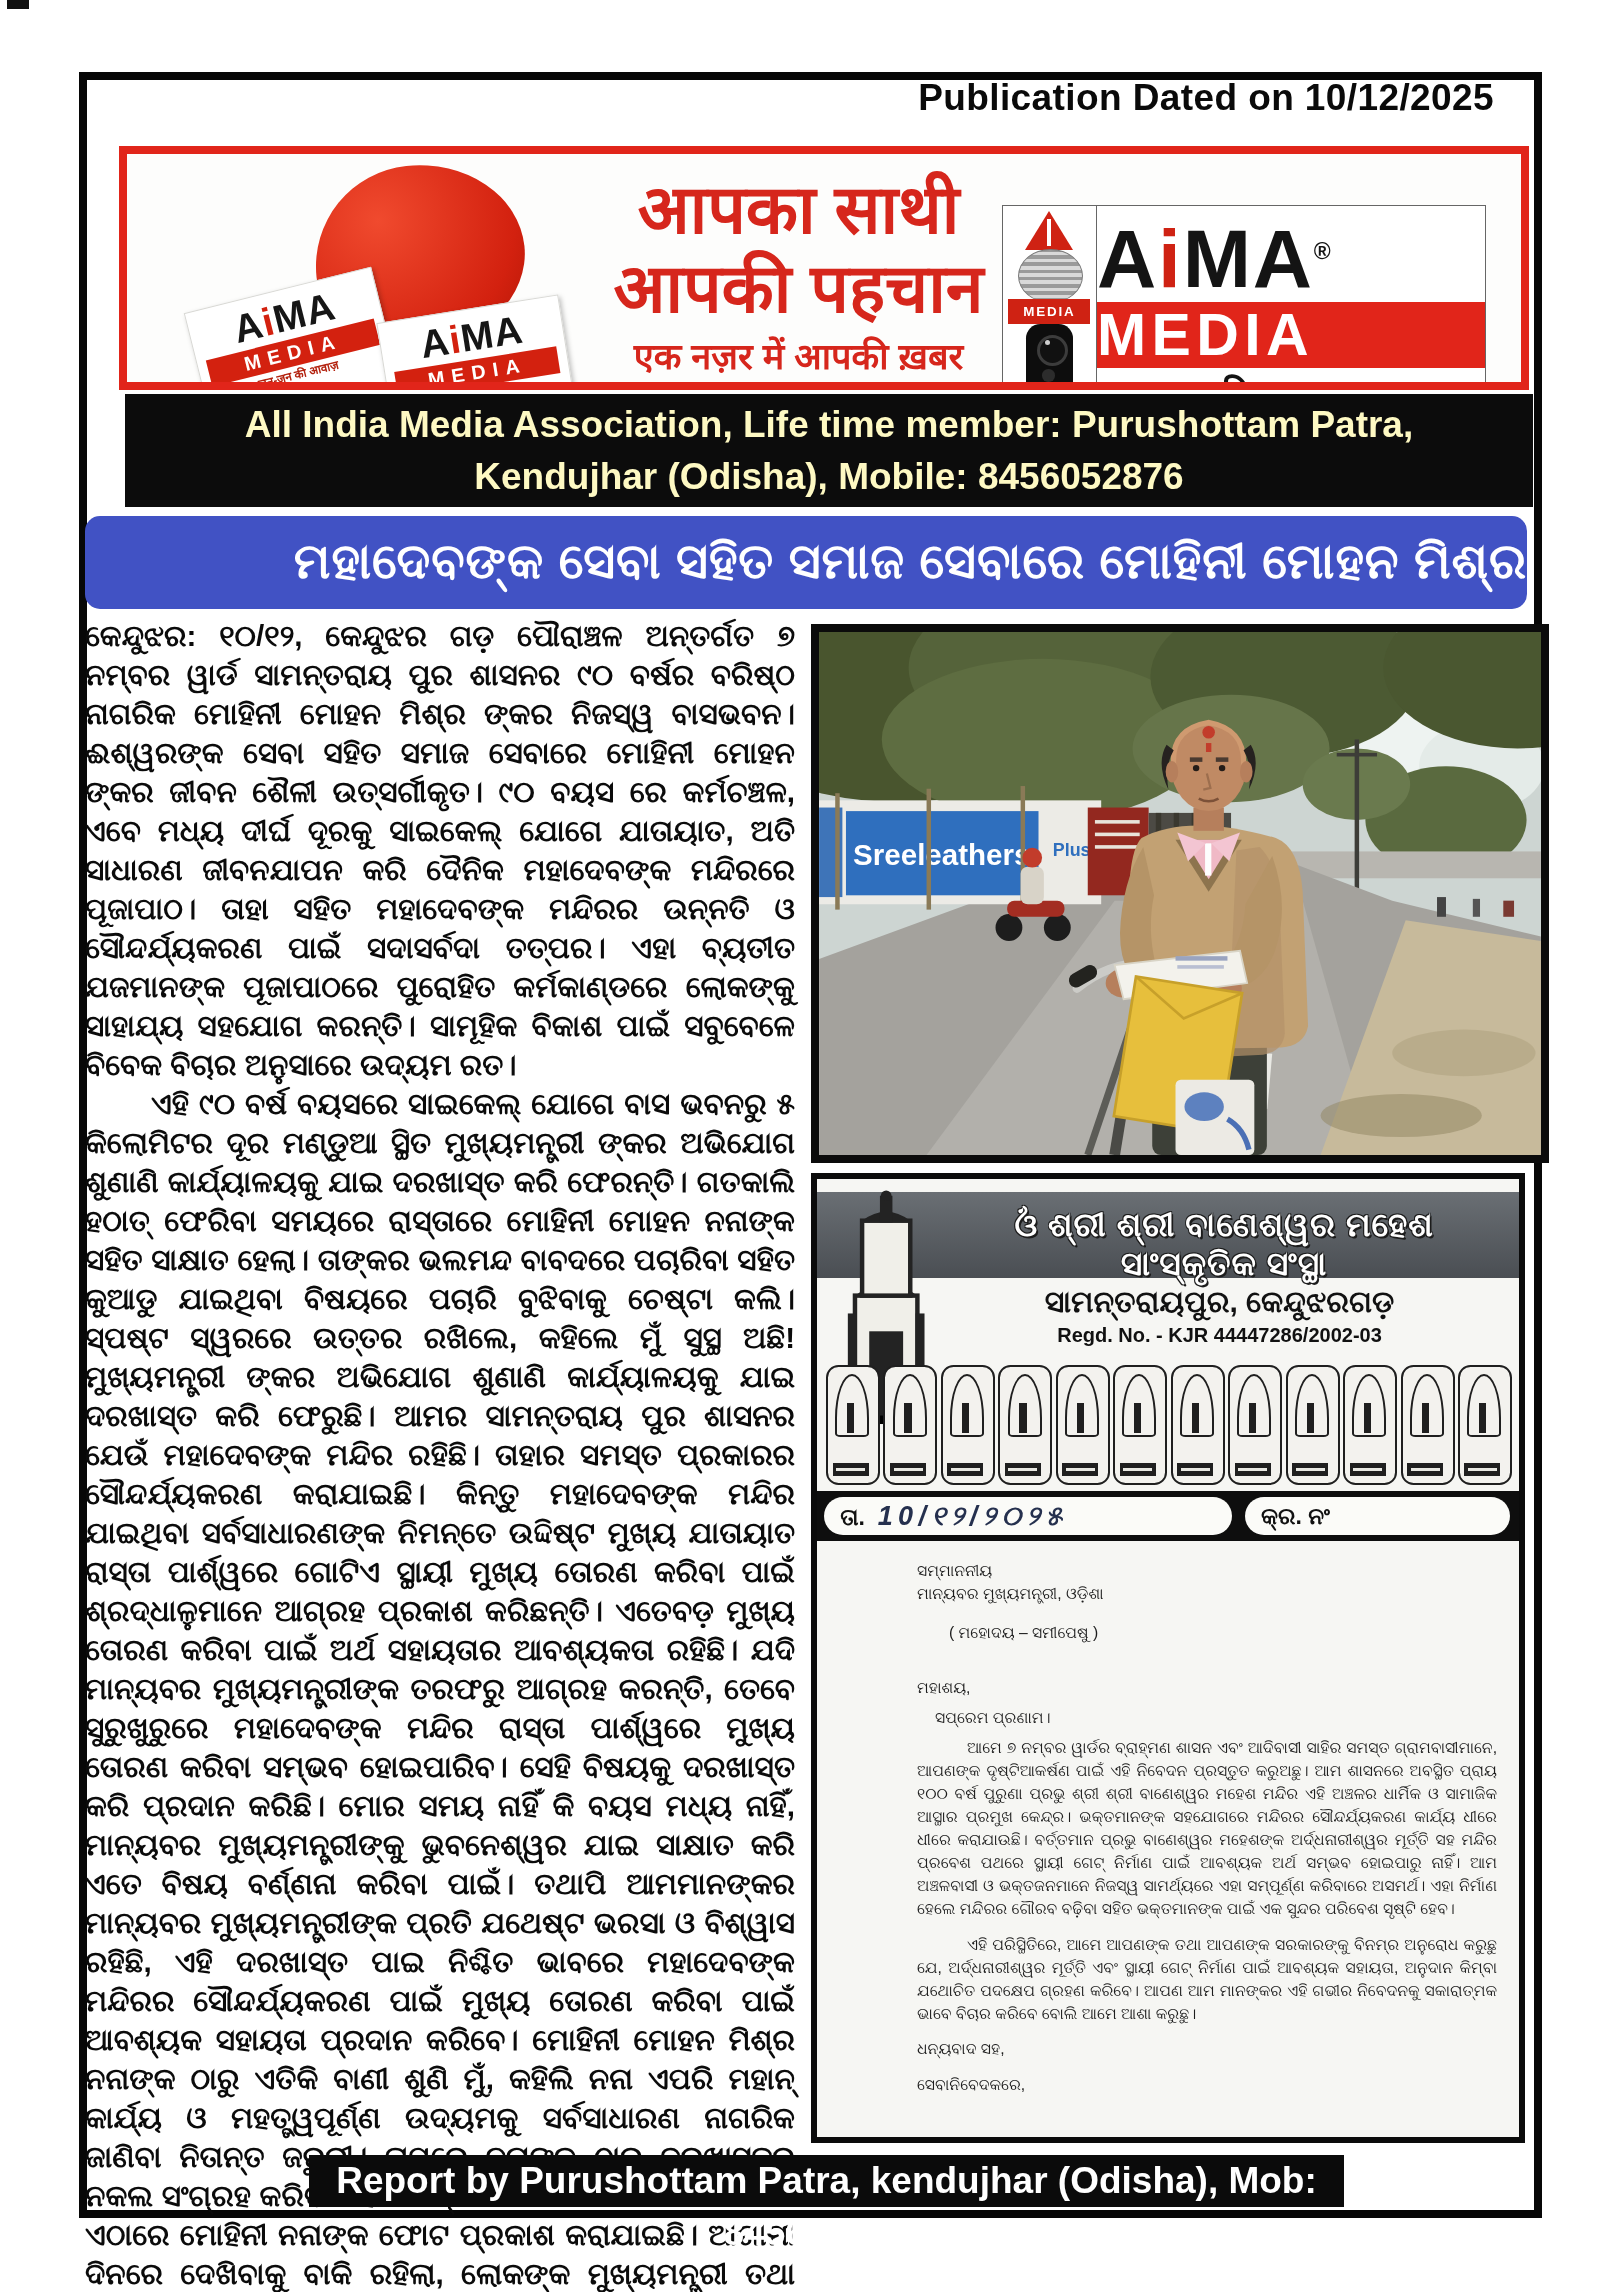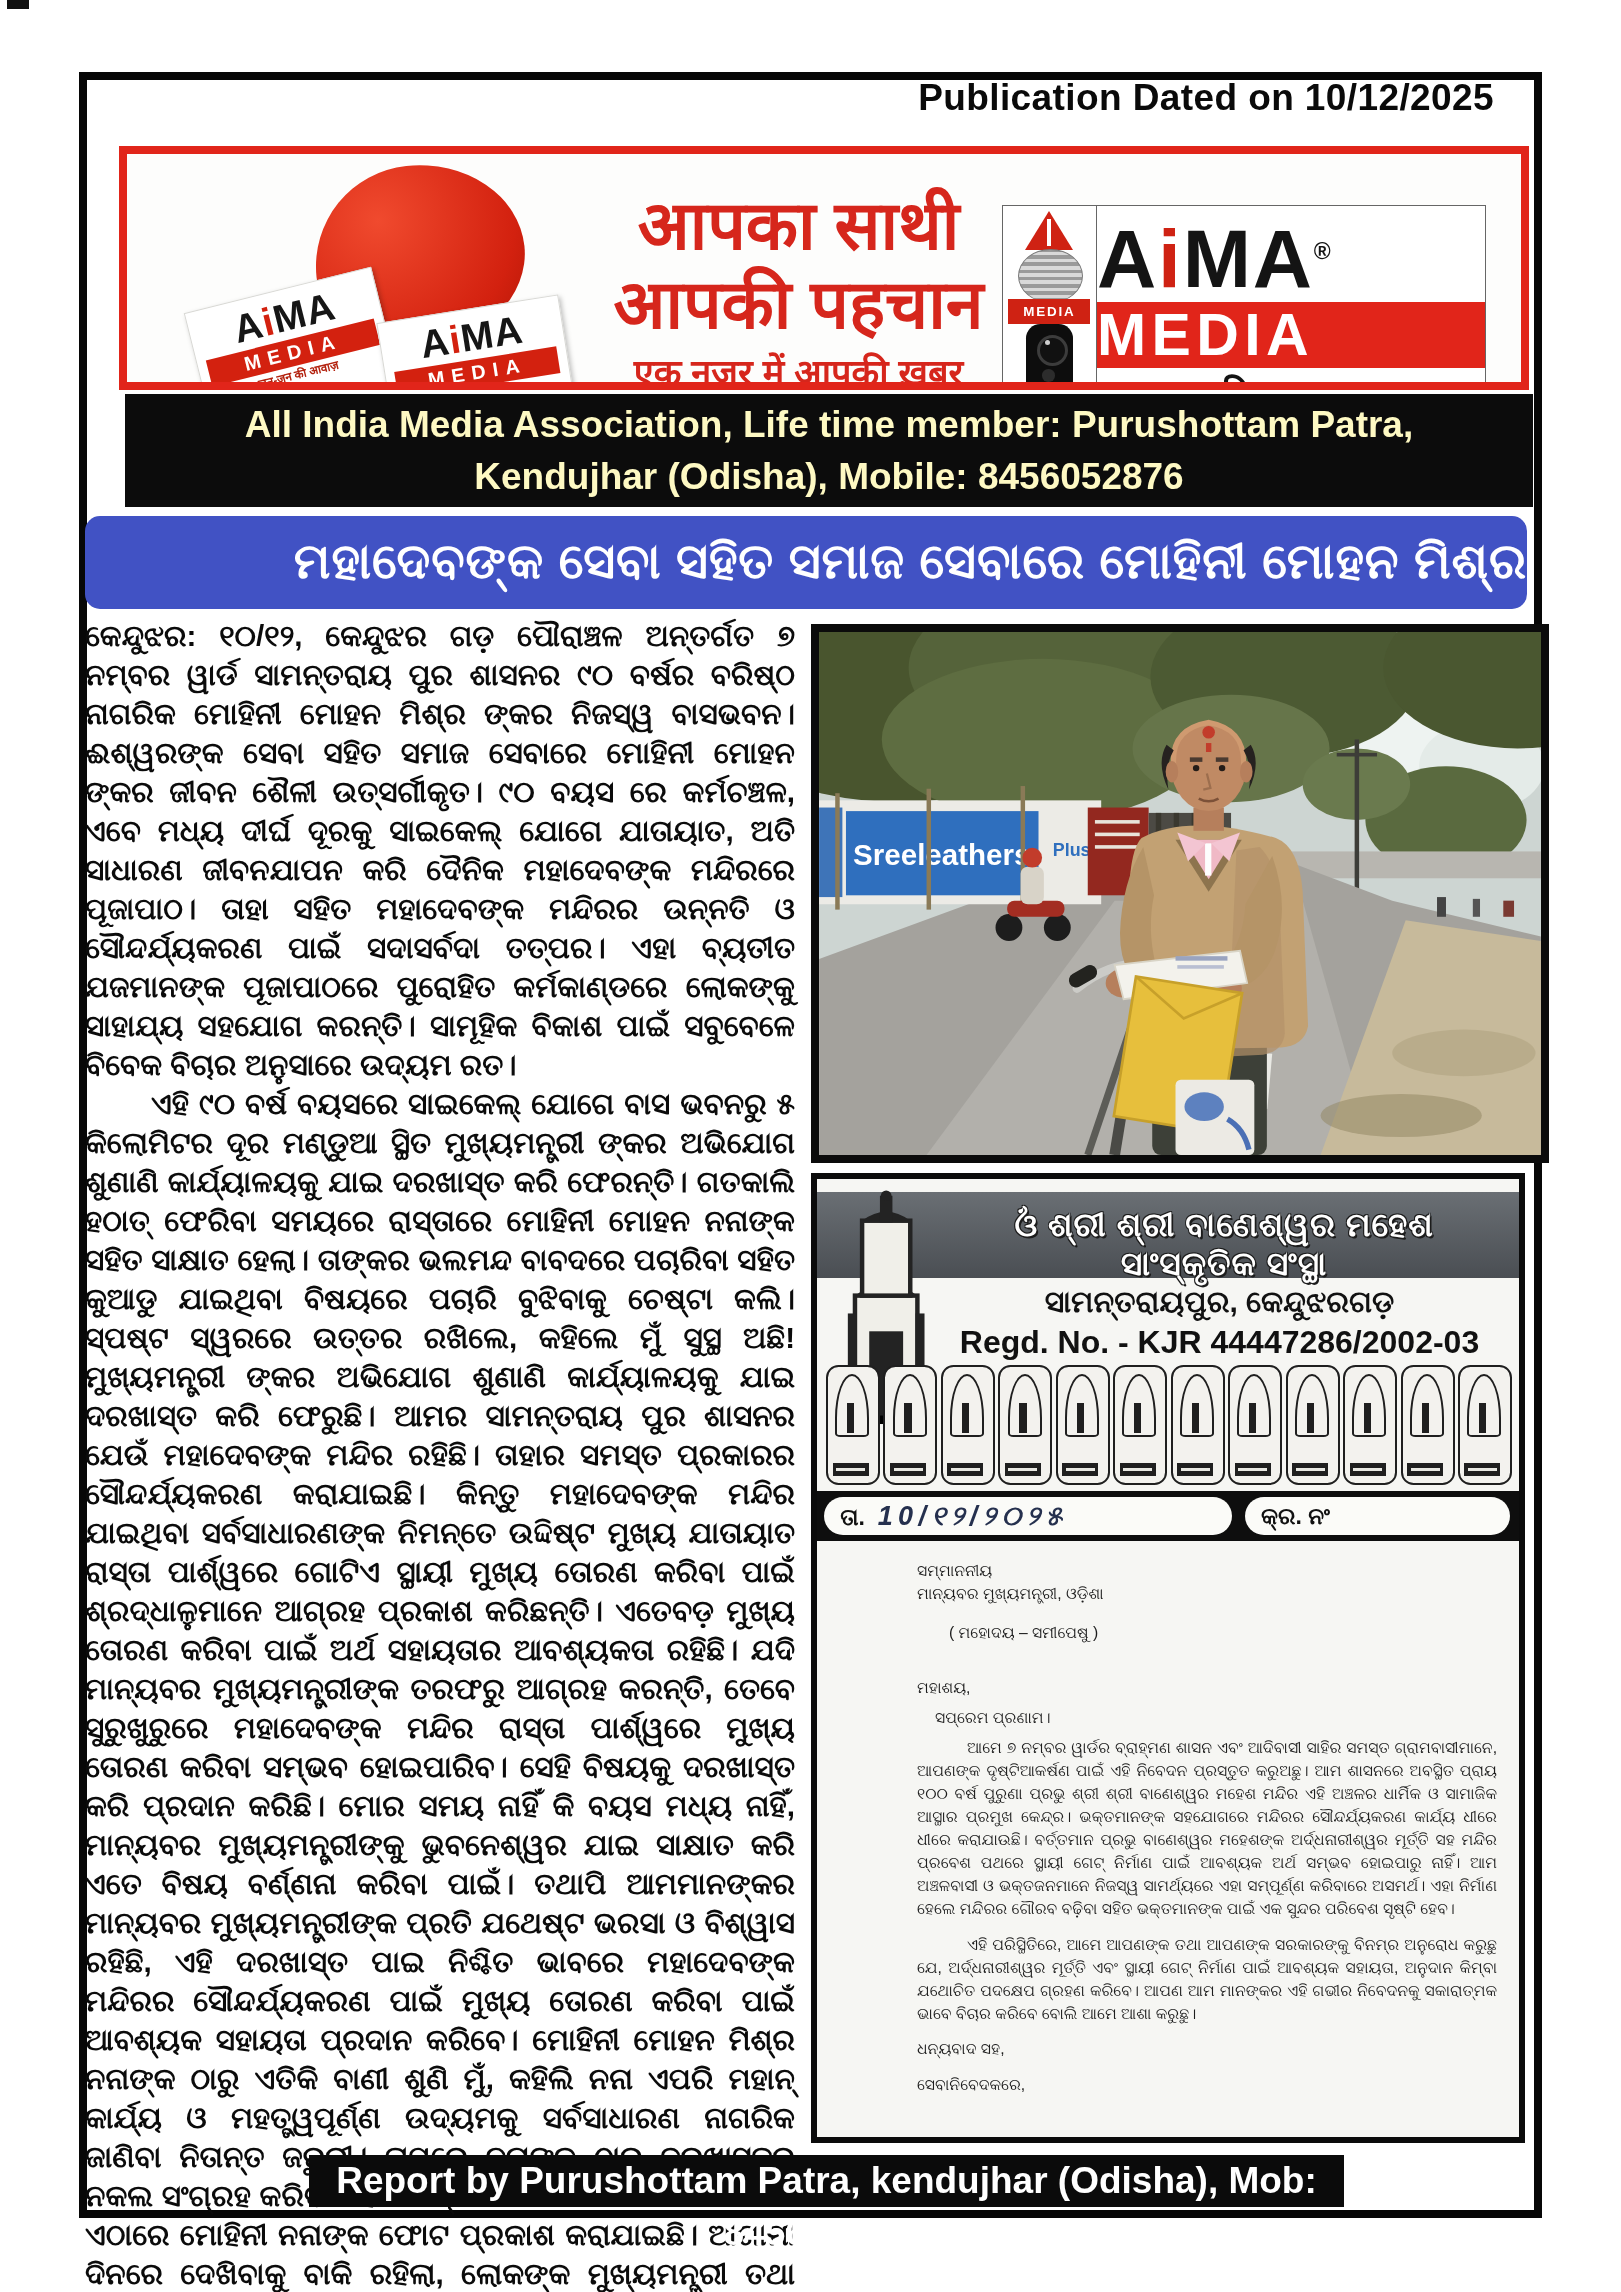--- a/index.html
+++ b/index.html
@@ -19,21 +19,21 @@
   .banner{left:119px;top:146px;width:1410px;height:244px;border:8px solid #e1251a;background:#fdfdfc;overflow:hidden;}
   .foam{left:188px;top:10.7px;width:210px;height:184px;border-radius:48% 52% 55% 45%/55% 50% 50% 45%;
         background:radial-gradient(circle at 32% 28%,#f04a2e,#d3210f 70%,#b01505);transform:rotate(-6deg);}
   .flag{background:#fff;border:1.8px solid #d8d8d4;box-shadow:1.8px 2.7px 5.4px rgba(0,0,0,.25);text-align:center;overflow:hidden;}
   .flag1{left:70px;top:134px;width:193px;height:133px;transform:rotate(-14deg);}
   .flag2{left:258px;top:154px;width:184px;height:125px;transform:rotate(-9deg);}
   .flag .brand{font-weight:bold;font-size:39px;letter-spacing:0.9px;color:#161616;line-height:45px;margin-top:5.4px;}
   .flag .brand .i-red{color:#d3210f;}
   .flag .mediaband{background:#d3210f;color:#fff;font-weight:bold;font-size:19.7px;letter-spacing:7.2px;line-height:27px;margin:0 9px;}
   .flag .tagline{color:#b3220f;font-size:11.6px;font-weight:bold;line-height:18px;}
-  .slogans{left:358px;top:32px;width:627px;text-align:center;color:#d6261c;font-weight:bold;}
+  .slogans{left:358px;top:16px;width:627px;text-align:center;color:#d6261c;font-weight:bold;}
   .slogan-l1{font-size:68px;line-height:79px;}
   .slogan-l2{font-size:68px;line-height:79px;}
   .slogan-l3{font-size:36px;line-height:57px;}
 
   .rlogo{left:875px;top:51px;width:484px;height:213px;border:1.8px solid #666;background:#fff;display:flex;}
   .rlogo-left{width:93px;border-right:1.8px solid #666;position:relative;}
   .nib{position:absolute;left:21.5px;top:5.4px;width:0;height:0;border-left:24px solid transparent;border-right:24px solid transparent;border-bottom:39px solid #cf2213;}
   .nib-slit{position:absolute;left:44px;top:12.5px;width:3.6px;height:27px;background:#fff;}
   .grille{position:absolute;left:15px;top:43px;width:63px;height:52px;border-radius:50%;
           background:repeating-linear-gradient(0deg,#9a9a9a 0 3.6px,#d9d9d9 3.6px 7.2px);border:0.9px solid #7a7a7a;}
@@ -66,21 +66,21 @@
   
   .photo-frame{left:811px;top:624px;width:738px;height:539px;border:8px solid #0b0b0b;background:#cfd6d2;}
 
   
   .letter-frame{left:811px;top:1173px;width:714px;height:970px;border:6.3px solid #0b0b0b;background:#f6f6f3;overflow:hidden;}
   .lt-band{position:absolute;left:0;top:12.5px;width:100%;height:86px;background:linear-gradient(180deg,#6a6f74,#4a4e53);}
   .lt-om-title{position:absolute;left:125px;top:27px;width:564px;text-align:center;color:#fff;font-weight:bold;font-size:33px;
       text-shadow:1.8px 1.8px 0 #1c1c1c,-0.9px -0.9px 0 #1c1c1c,0.9px -0.9px 0 #1c1c1c,-0.9px 0.9px 0 #1c1c1c;letter-spacing:0.9px;}
   .lt-temple{position:absolute;left:12.5px;top:9px;}
   .lt-place{position:absolute;left:116px;top:106px;width:573px;text-align:center;font-weight:bold;font-size:30px;color:#111;}
-  .lt-regd{position:absolute;left:116px;top:145px;width:573px;text-align:center;font-weight:bold;font-size:32px;color:#111;}
+  .lt-regd{position:absolute;left:116px;top:145px;width:573px;text-align:center;font-weight:bold;font-size:20px;color:#111;}
   .stamps{position:absolute;left:9px;top:186px;width:686px;height:118px;display:flex;justify-content:space-between;}
   .stamp{width:50px;height:116px;border:2.7px solid #1f1f1f;border-radius:12.5px;background:#f3f2ee;position:relative;}
   .stamp .dome{position:absolute;left:7.2px;top:7.2px;width:30px;height:59px;border:2.7px solid #1f1f1f;border-radius:50% 50% 5.4px 5.4px/70% 70% 3.6px 3.6px;}
   .stamp .pillar{position:absolute;left:19px;top:36px;width:7.2px;height:30px;background:#1f1f1f;}
   .stamp .base{position:absolute;left:4.5px;bottom:7.2px;width:36px;height:12.5px;background:#1f1f1f;}
   .stamp .base i{position:absolute;left:3.6px;top:4.5px;width:29px;height:2.7px;background:#e8e8e2;}
   .lt-datebar{position:absolute;left:0;top:312px;width:100%;height:50px;background:#0e0e0e;}
   .lt-pill{position:absolute;top:6.3px;height:38px;background:#fbfbf8;border-radius:19px;font-weight:bold;font-size:23px;color:#111;line-height:38px;padding:0 16px;}
   .pill-date{left:7.2px;width:376px;}
   .pill-serial{right:9px;width:233px;}

